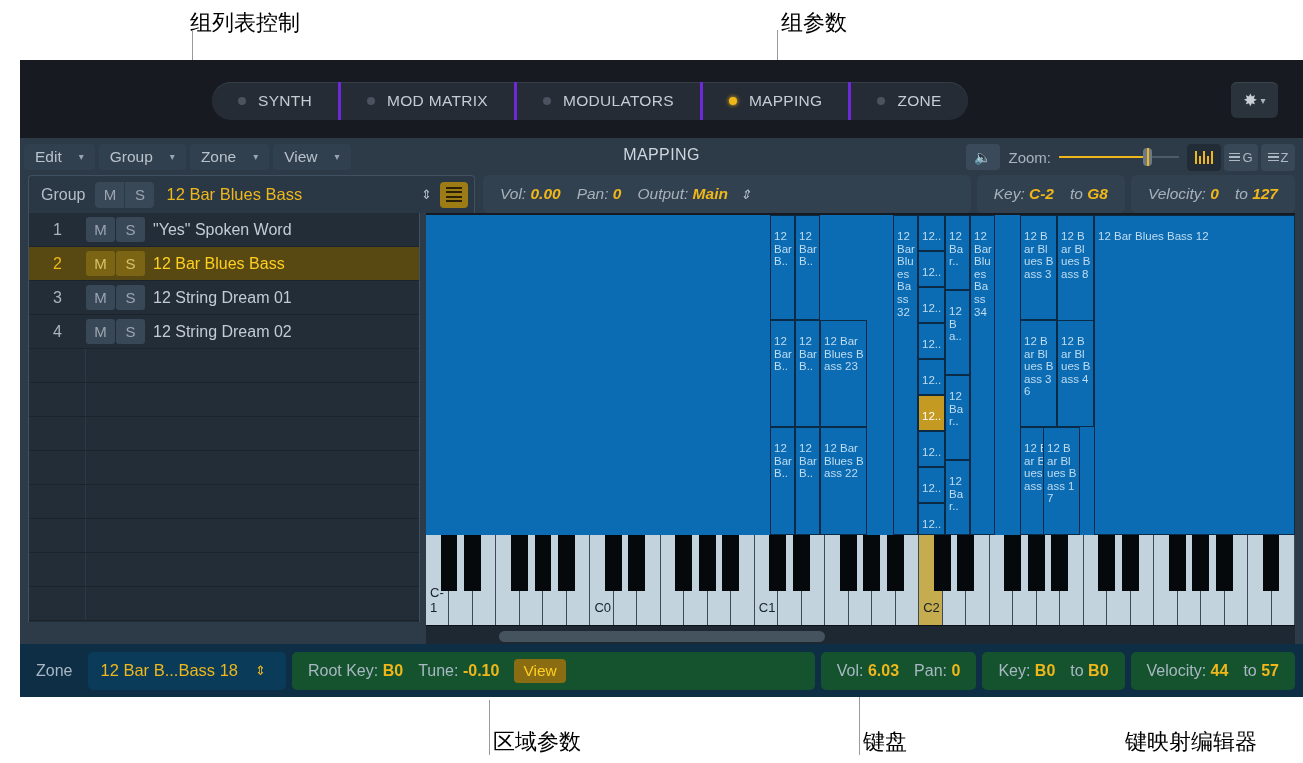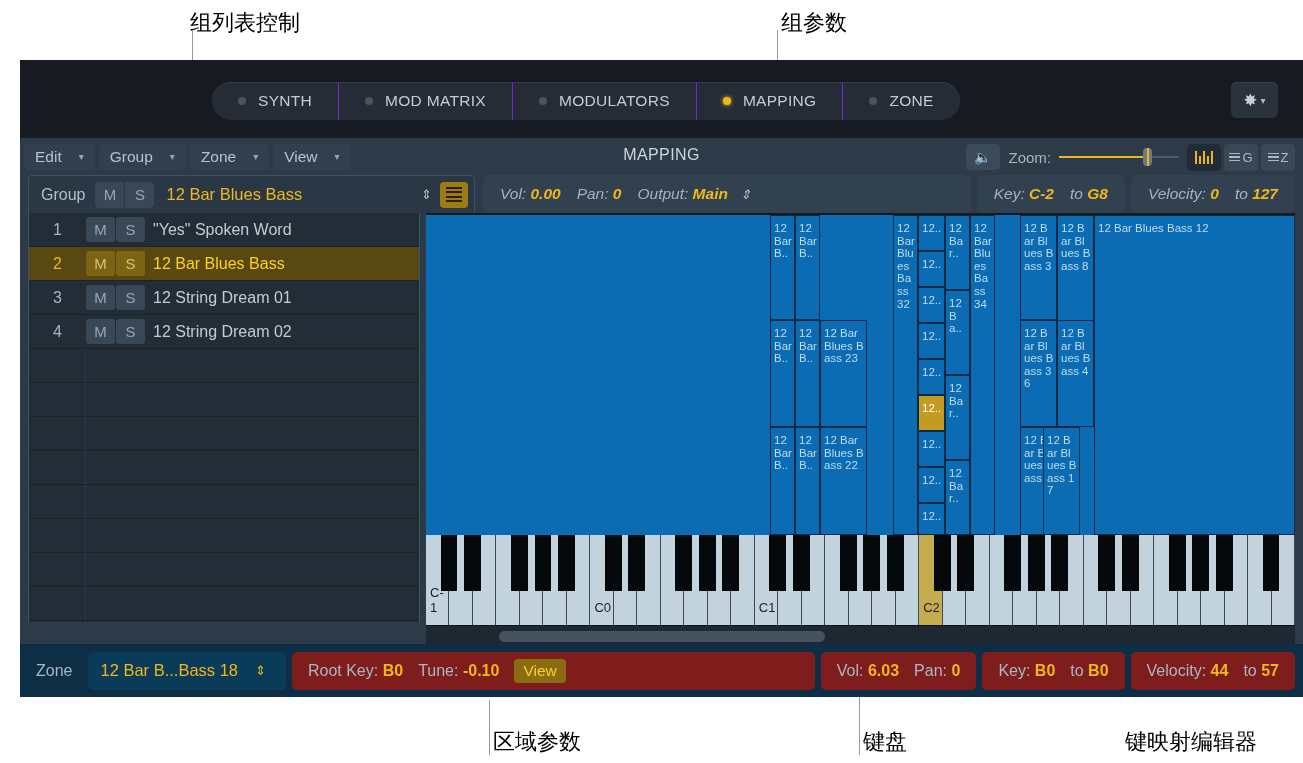--- a/index.html
+++ b/index.html
@@ -42,21 +42,21 @@
   .tabgroup {
     position:absolute; left:192px; top:22px; height:38px;
     background:#252c35; border-radius:19px;
     display:flex; align-items:center;
     box-shadow: inset 0 1px 0 #333c47;
   }
   .tab {
     display:flex; align-items:center; gap:12px;
     padding: 0 26px; height:38px;
     color:#c5ccd4; font-size:15.5px; letter-spacing:.3px;
-    border-right:1px solid #6d28d9;
+    border-right:3px solid #6d28d9;
     cursor:default;
   }
   .tab:last-child { border-right:none; }
   .tab .led {
     width:8px;height:8px;border-radius:50%;
     background:#4a535e;
   }
   .tab.active .led { background:#f0b71b; box-shadow:0 0 4px #f0b71b; }
   .gearbtn {
     position:absolute; right:25px; top:22px;
@@ -206,21 +206,21 @@
   }
   .zonecanvas {
     position:absolute; left:0; top:2px; width:869px; height:320px;
     background:#0b6cb4; overflow:hidden;
   }
   .zone {
     position:absolute;
     background:#0b6cb4;
     border:1px solid #0b2a45;
     color:#bfdcf0; font-size:11.5px; line-height:12.6px;
-    padding:6px 2px 0 3px;
+    padding:14px 2px 0 3px;
     overflow:hidden;
     word-break:break-all;
   }
   .zone.hl { background:#c49a22; color:#ffffff; border-color:#0b2a45; }
   .zone.wide { word-break:normal; }
 
   
   .kbd {
     position:absolute; left:0; top:322px; width:869px; height:90px;
     background:#000;
@@ -246,21 +246,21 @@
     background:#45535f; border-radius:6px;
   }
 
   
   .zonebar {
     position:absolute; left:0; bottom:0; width:1283px; height:53px;
     background:#0d2e45;
     display:flex; align-items:center; padding:0 8px; gap:6px;
   }
   .zbgrp {
-    background:#7f1d1d; border-radius:5px; height:38px;
+    background:#14532d; border-radius:5px; height:38px;
     display:flex; align-items:center; gap:15px; padding:0 16px;
     white-space:nowrap;
   }
   .zbgrp.grow { flex:1; }
   .zb-label { color:#a9b8c4; font-size:16px; }
   .zb-v { color:#f0b71b; font-weight:bold; }
   .zonesel {
     display:flex; align-items:center; gap:9px;
     background:#0a3b59; border-radius:5px; height:38px; padding:0 12px;
   }

